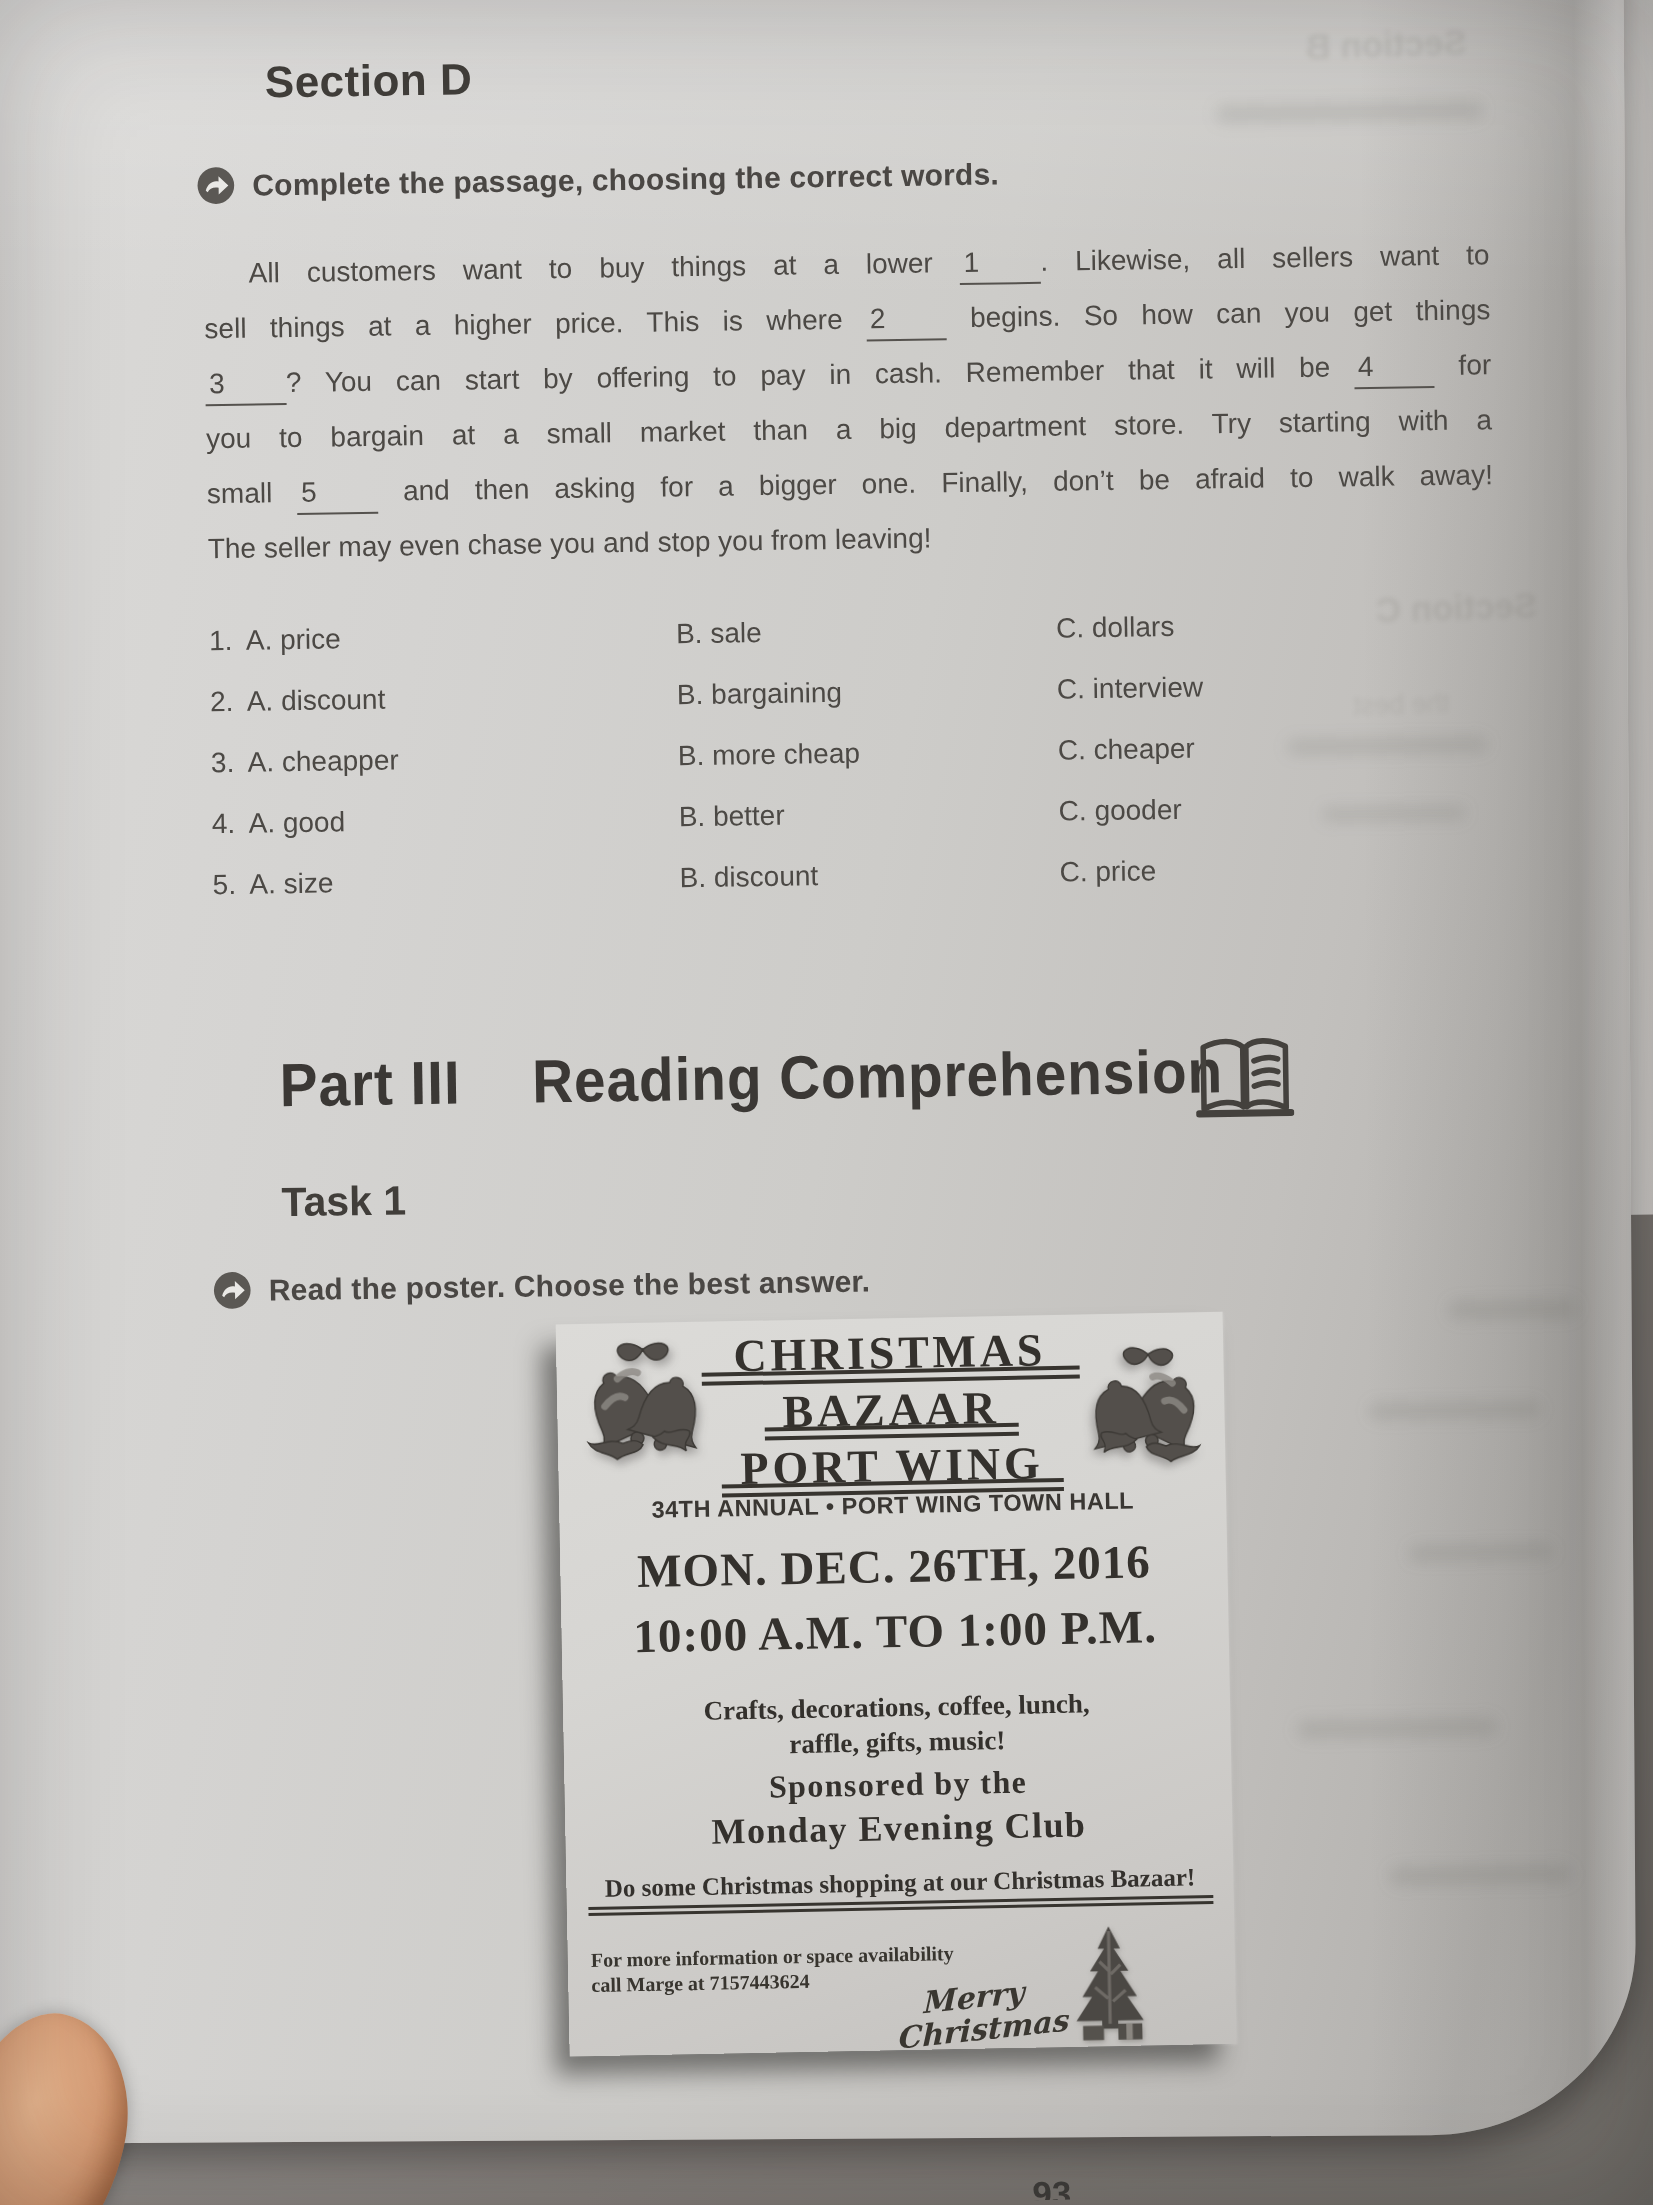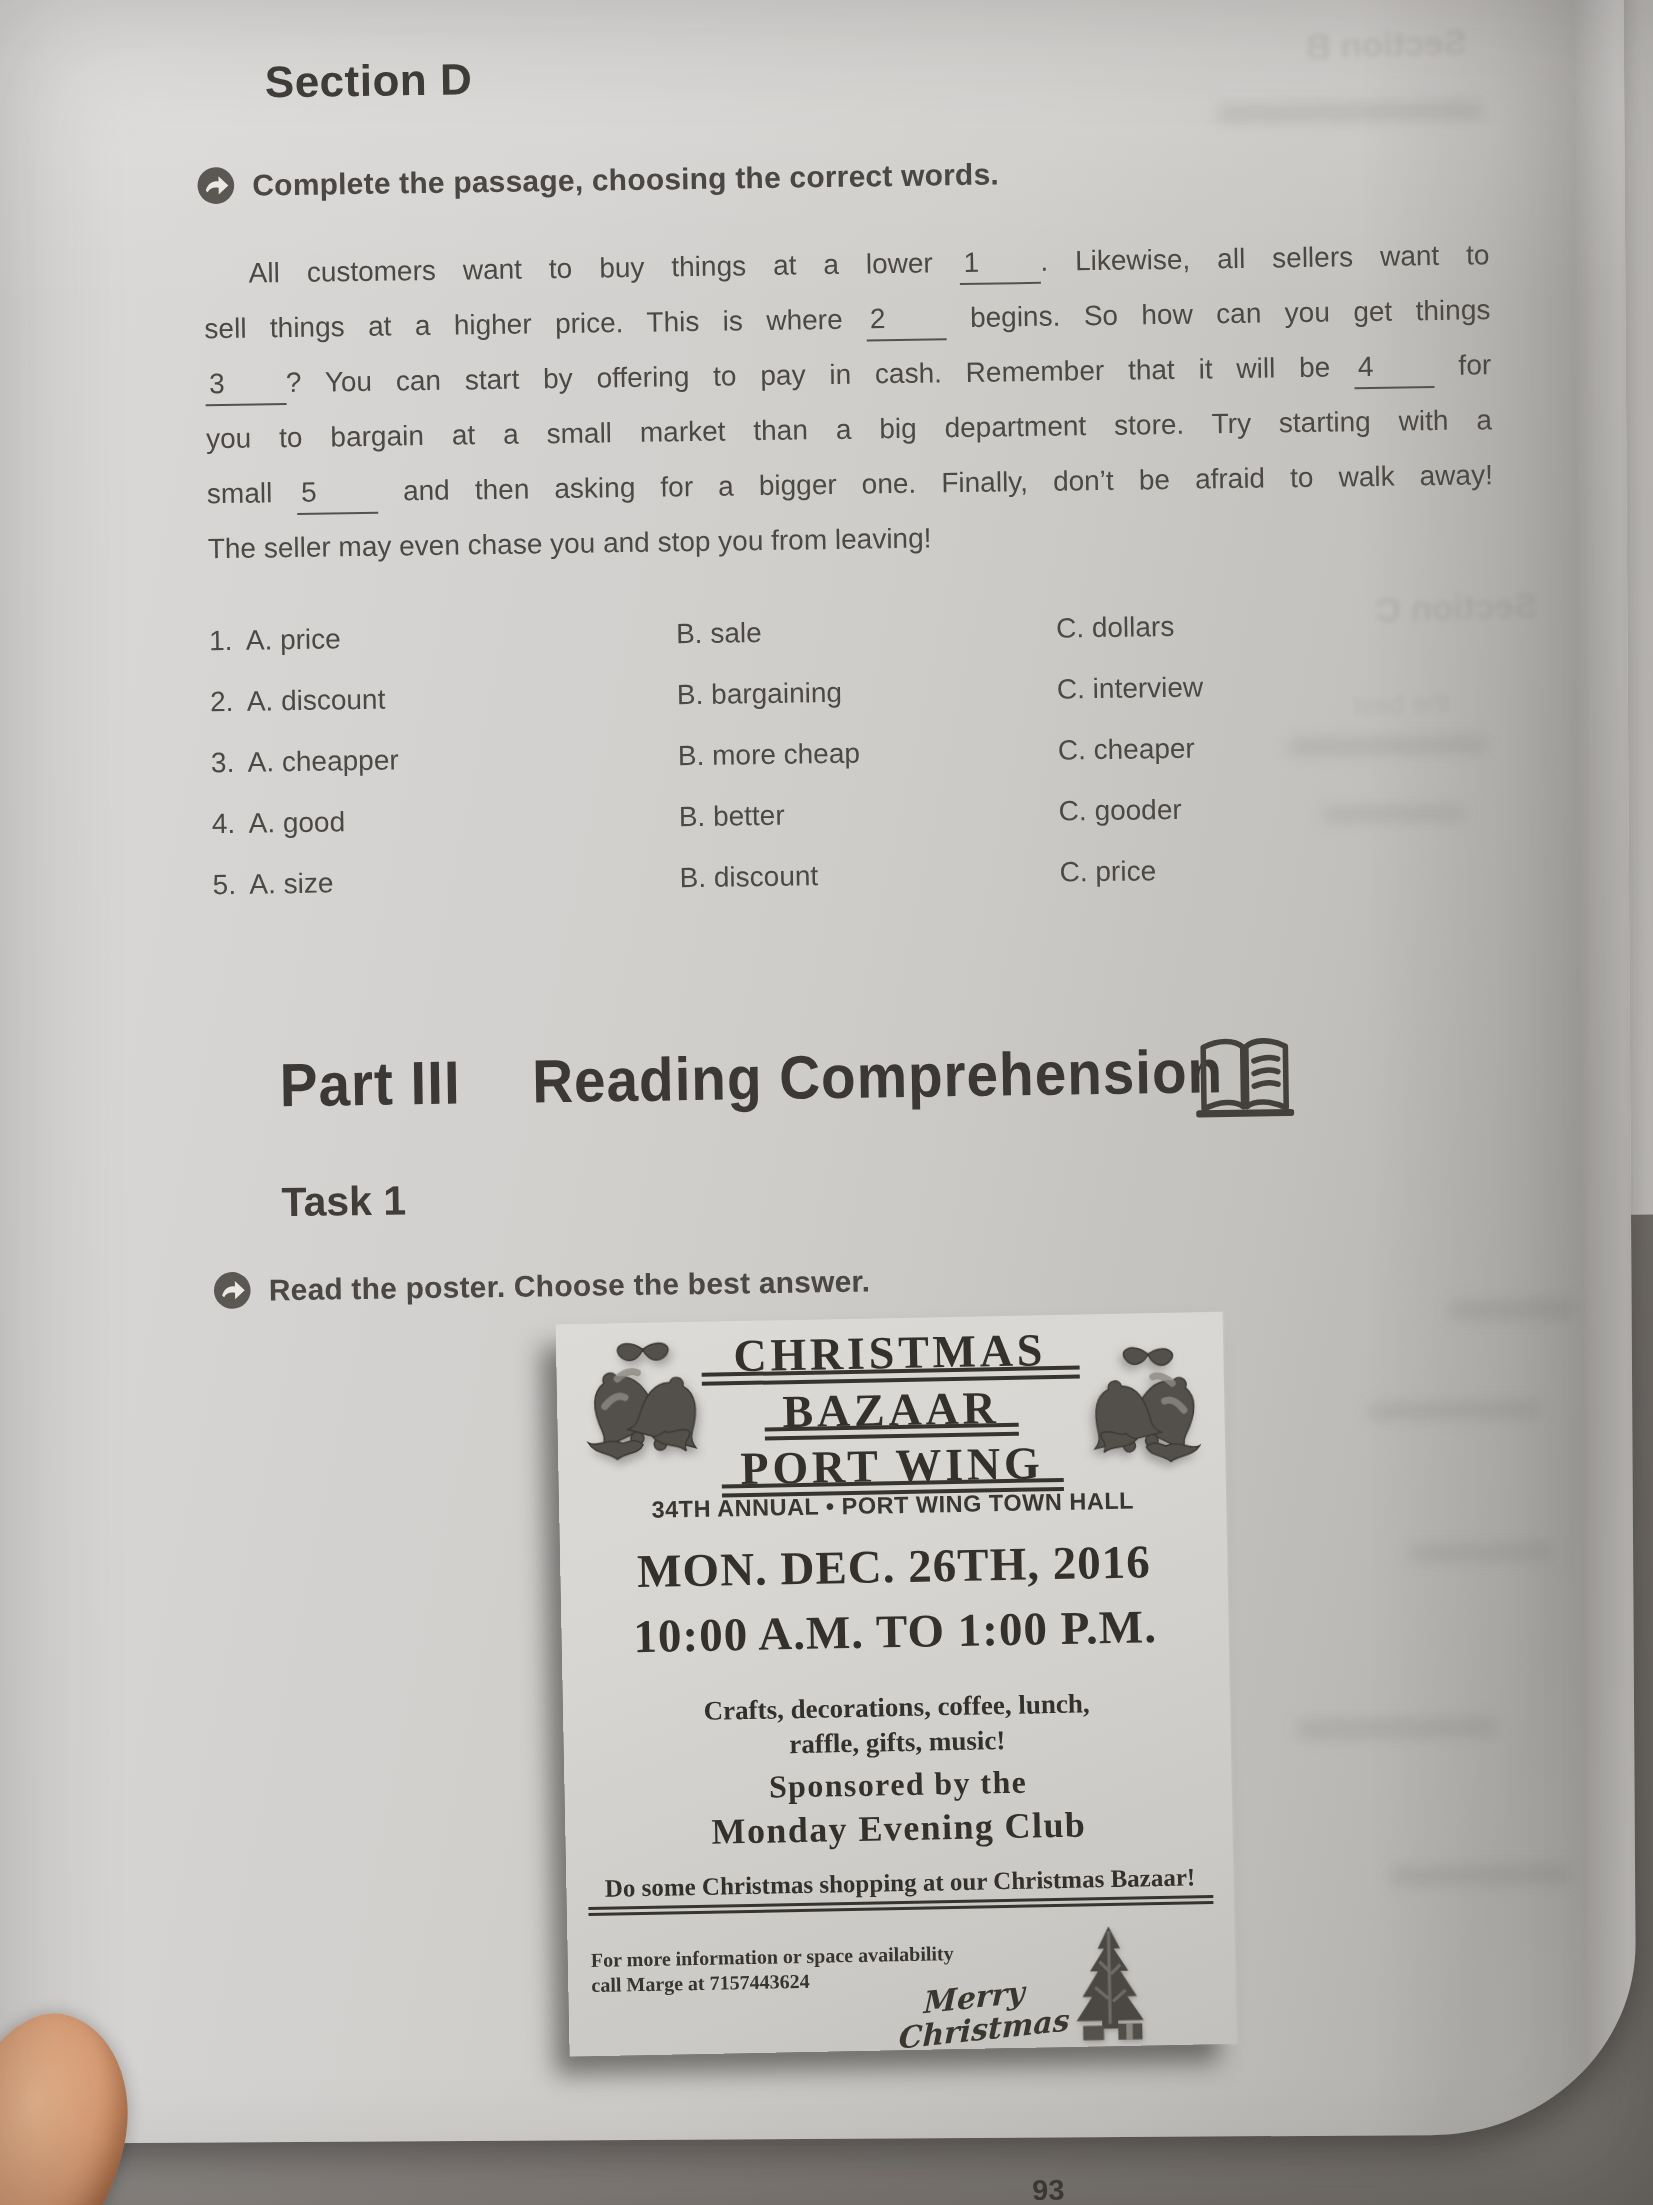--- a/index.html
+++ b/index.html
@@ -94,21 +94,21 @@
   .s1{left:1230px;top:112px;width:268px;height:18px;}
   .s2{left:1292px;top:747px;width:201px;height:16.3px;}
   .s3{left:1326px;top:816px;width:144px;height:14.4px;}
   .s4{left:1445px;top:1311px;width:129px;height:19px;}
   .s5{left:1364px;top:1412px;width:172px;height:17px;}
   .s6{left:1402px;top:1555px;width:144px;height:16.3px;}
   .s7{left:1287px;top:1728px;width:201px;height:19px;}
   .s8{left:1378px;top:1876px;width:182px;height:19px;}
 
   .page-num{position:absolute;left:1016px;top:2178px;height:26px;overflow:hidden;
-            font-size:29px;font-weight:bold;color:#3e3c39;}
+            font-size:35px;font-weight:bold;color:#3e3c39;}
 
   .finger{position:absolute;left:-45px;top:2012px;width:168px;height:258px;
           border-radius:48% 52% 46% 54%/55% 45% 55% 45%;
           background:radial-gradient(ellipse at 42% 36%,#e8b68f 0%,#d89e77 45%,#c18159 75%,#9d6445 100%);
           transform:rotate(13deg);
           box-shadow:inset -9.6px -12.4px 21px rgba(90,45,20,0.35),0 0 16.3px rgba(0,0,0,0.25);}
   .vignette{position:absolute;inset:0;pointer-events:none;
             box-shadow:inset 0 0 124px rgba(28,26,23,0.24);}
 </style>
 </head>

